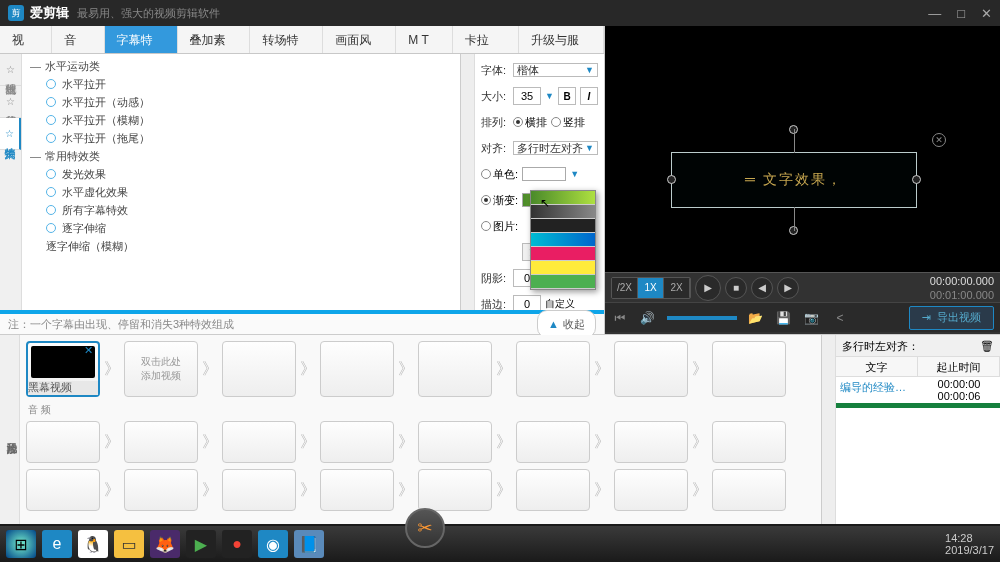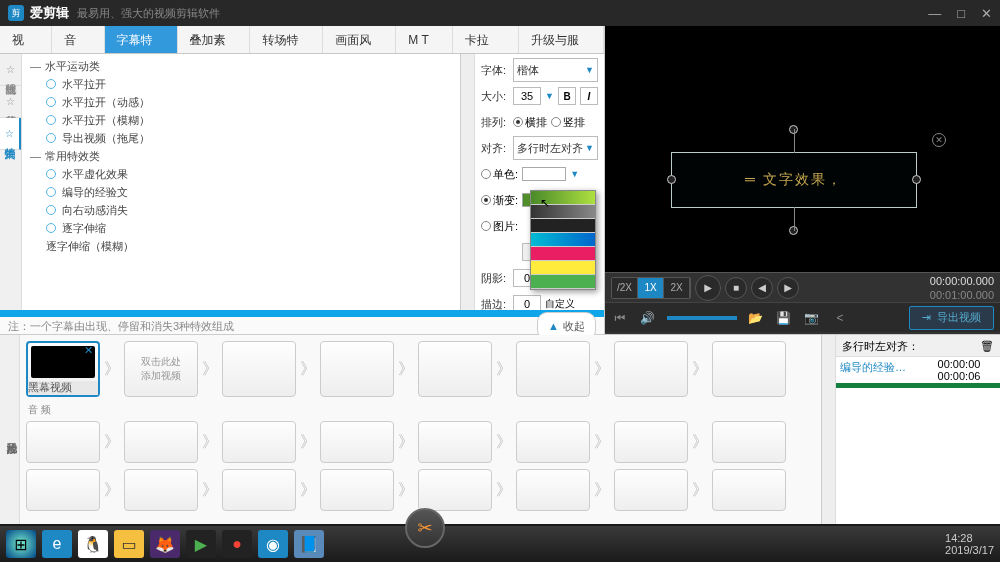--- a/index.html
+++ b/index.html
@@ -18,27 +18,27 @@
 .content{flex:1;display:flex;overflow:hidden}
 .side-tabs{width:22px;background:#f0f0f0;border-right:1px solid #ddd;display:flex;flex-direction:column}
 .side-tab{writing-mode:vertical-rl;padding:10px 3px;font-size:11px;color:#888;cursor:pointer;border-bottom:1px solid #ddd;display:flex;align-items:center;justify-content:center}
 .side-tab.active{color:#1e88c4;background:#fff;border-right:2px solid #1e88c4}
 .side-tab .star{font-size:10px}
 .tree{flex:1;overflow-y:auto;background:#fff;line-height:18px;color:#444;padding:3px 0}
 .tree-row{display:flex;align-items:center;height:18px;padding-left:8px;cursor:pointer}
 .tree-child{padding-left:24px}
 .dash{color:#666;margin-right:4px}
 .circ{width:10px;height:10px;border:1px solid #55b4e7;border-radius:50%;display:inline-block;margin-right:6px}
-.note-row{height:24px;background:#fafafa;border-top:7px solid #0ea5e9;padding:0 8px;line-height:22px;color:#888;font-size:11px;display:flex;align-items:center}
+.note-row{height:24px;background:#fafafa;border-top:4px solid #0ea5e9;padding:0 8px;line-height:22px;color:#888;font-size:11px;display:flex;align-items:center}
 .note-row .collapse-btn{margin-left:auto;background:#fff;border:1px solid #ccc;border-radius:10px;padding:2px 10px;font-size:11px;color:#555;display:flex;align-items:center;gap:4px;cursor:pointer}
 .props{flex:0 0 115px;background:#fff;display:flex;flex-direction:column;padding:0;overflow:visible;position:relative}
 .prop-body{flex:1;padding:6px 6px;display:flex;flex-direction:column;gap:6px}
 .prow{display:flex;align-items:center;gap:4px;height:20px}
 .prow label{width:28px;color:#333;font-size:11px}
-.psel{flex:1;height:24px;border:1px solid #bbb;font-size:11px;padding:0 3px;background:#fff;color:#333;display:flex;align-items:center;justify-content:space-between;cursor:pointer}
+.psel{flex:1;height:14px;border:1px solid #bbb;font-size:11px;padding:0 3px;background:#fff;color:#333;display:flex;align-items:center;justify-content:space-between;cursor:pointer}
 .psel .arr{color:#1e88c4;font-size:9px}
 .pnum{width:28px;height:18px;border:1px solid #bbb;font-size:11px;text-align:center}
 .pbtn{width:18px;height:18px;border:1px solid #bbb;background:#fff;font-size:10px;font-weight:bold;cursor:pointer}
 .radio-opt{display:flex;align-items:center;gap:2px;font-size:11px;cursor:pointer}
 .radio-dot{width:10px;height:10px;border:1px solid #888;border-radius:50%;display:inline-block}
 .radio-dot.on::after{content:"";display:block;width:4px;height:4px;background:#333;border-radius:50%;margin:2px}
 .colorbox{width:44px;height:14px;border:1px solid #aaa;cursor:pointer}
 .grad-popup{position:absolute;left:530px;top:190px;width:66px;background:#fff;border:1px solid #888;box-shadow:2px 2px 6px rgba(0,0,0,0.4);z-index:20}
 .grad-row{height:14px;border-bottom:1px solid #ccc;position:relative}
 .grad-cursor{position:absolute;left:540px;top:196px;z-index:21;font-size:12px;color:#000}
@@ -144,37 +144,37 @@
           <div class="tree-row tree-child">
             <span class="circ"></span>
             <span>水平拉开（动感）</span>
           </div>
           <div class="tree-row tree-child">
             <span class="circ"></span>
             <span>水平拉开（模糊）</span>
           </div>
           <div class="tree-row tree-child">
             <span class="circ"></span>
-            <span>导出视频（拖尾）</span>
+            <span>水平拉开（拖尾）</span>
           </div>
           <div class="tree-row">
             <span class="dash">—</span>
             <span>常用特效类</span>
           </div>
           <div class="tree-row tree-child">
             <span class="circ"></span>
+            <span>发光效果</span>
+          </div>
+          <div class="tree-row tree-child">
+            <span class="circ"></span>
             <span>水平虚化效果</span>
           </div>
           <div class="tree-row tree-child">
             <span class="circ"></span>
-            <span>编导的经验文</span>
-          </div>
-          <div class="tree-row tree-child">
-            <span class="circ"></span>
-            <span>向右动感消失</span>
+            <span>所有字幕特效</span>
           </div>
           <div class="tree-row tree-child">
             <span class="circ"></span>
             <span>逐字伸缩</span>
           </div>
           <div class="tree-row tree-child">
             <span>逐字伸缩（模糊）</span>
           </div>
         </div>
       <div class="scrollbar-v"></div>
@@ -379,20 +379,24 @@
         <div class="arrow-sep">》</div>
         <div class="clip" style="height: 42px;"></div>
       </div>
   </div>
   <div class="scrollbar-v"></div>
   <div class="tl-right">
     <div class="tr-head">
         <span>多行时左对齐：</span>
         <span style="margin-left:auto;cursor:pointer">🗑</span>
       </div>
+    <div class="tr-cols">
+      <div class="tr-col">文字</div>
+      <div class="tr-col">起止时间</div>
+    </div>
     <div class="tr-row">
       <div class="tr-c1">编导的经验文...</div>
       <div class="tr-c2">
           <div>00:00:00</div>
           <div>00:00:06</div>
         </div>
     </div>
   </div>
 </div>
 

